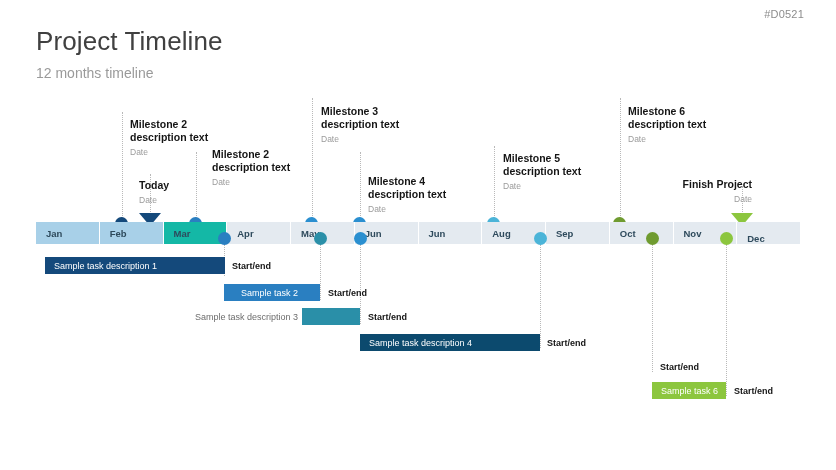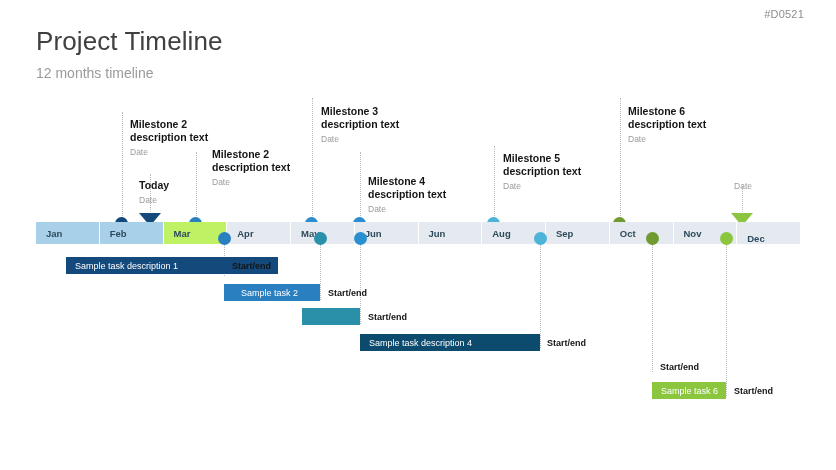--- a/index.html
+++ b/index.html
@@ -148,40 +148,41 @@
     <div class="ms-date">Date</div>
   </div>
 
   <div class="ms-label" style="left:628px; top:105px;">
     <div class="ms-title">Milestone 6</div>
     <div class="ms-title">description text</div>
     <div class="ms-date">Date</div>
   </div>
 
   <div class="ms-label right" style="left:620px; width:132px; top:178px;">
+    <div class="ms-title">Finish Project</div>
     <div class="ms-date">Date</div>
   </div>
 
   <div class="dot" style="left:115px; top:217px; background:#14497b;"></div>
   <div class="tri" style="left:139px; top:213px; border-top:13px solid #14497b;"></div>
   <div class="dot" style="left:189px; top:217px; background:#2a7fc1;"></div>
   <div class="dot" style="left:305px; top:217px; background:#2a8fd0;"></div>
   <div class="dot" style="left:353px; top:217px; background:#2a8fd0;"></div>
   <div class="dot" style="left:487px; top:217px; background:#4bb4d8;"></div>
   <div class="dot" style="left:613px; top:217px; background:#6f9b30;"></div>
   <div class="tri" style="left:731px; top:213px; border-top:13px solid #8cc63e;"></div>
 
   <div id="axis">
     <div class="month" style="background:#a8d0e8;">
         <span>Jan</span>
       </div>
     <div class="month" style="background:#a8d0e8;">
         <span>Feb</span>
       </div>
-    <div class="month" style="background:#bef264;">
+    <div class="month" style="background:#14b8a6;">
         <span>Mar</span>
       </div>
     <div class="month" style="background:#e4eaf0;">
         <span>Apr</span>
       </div>
     <div class="month" style="background:#e4eaf0;">
         <span>May</span>
       </div>
     <div class="month" style="background:#e4eaf0;">
         <span>Jun</span>
@@ -206,30 +207,31 @@
       </div>
   </div>
 
   <div class="dot" style="left:218px; top:232px; background:#2a7fc1;"></div>
   <div class="dot" style="left:314px; top:232px; background:#2a8fa8;"></div>
   <div class="dot" style="left:354px; top:232px; background:#2a8fd0;"></div>
   <div class="dot" style="left:534px; top:232px; background:#4bb4d8;"></div>
   <div class="dot" style="left:646px; top:232px; background:#6f9b30;"></div>
   <div class="dot" style="left:720px; top:232px; background:#8cc63e;"></div>
 
-  <div class="task-bar" style="left:45px; top:257px; width:212px; background:#14497b;margin-left:21px;">
+  <div class="task-bar" style="left:45px; top:257px; width:180px; background:#14497b;">
     <span class="in-label">Sample task description 1</span>
   </div>
   <div class="task-se" style="left:232px; top:261px;">Start/end</div>
 
   <div class="task-bar" style="left:224px; top:284px; width:96px; background:#2a7fc1;padding-left:8px;">
     <span class="in-label">Sample task 2</span>
   </div>
   <div class="task-se" style="left:328px; top:288px;">Start/end</div>
 
+  <div class="task-out-label" style="left:140px; width:158px; top:312px;">Sample task description 3</div>
   <div class="task-bar" style="left:302px; top:308px; width:58px; background:#2a8fa8;"></div>
   <div class="task-se" style="left:368px; top:312px;">Start/end</div>
 
   <div class="task-bar" style="left:360px; top:334px; width:180px; background:#0c4a6e;">
     <span class="in-label">Sample task description 4</span>
   </div>
   <div class="task-se" style="left:547px; top:338px;">Start/end</div>
 
   <div class="task-se" style="left:660px; top:362px;">Start/end</div>
 

